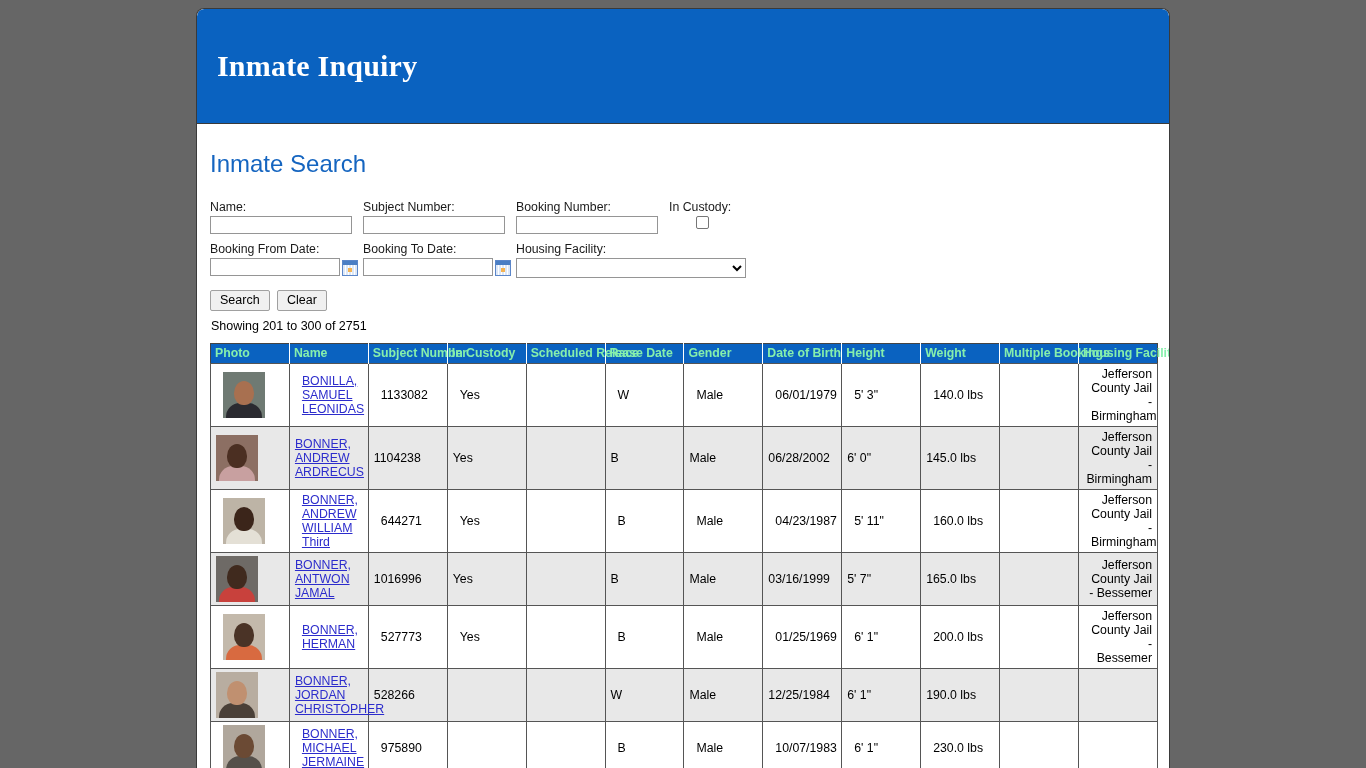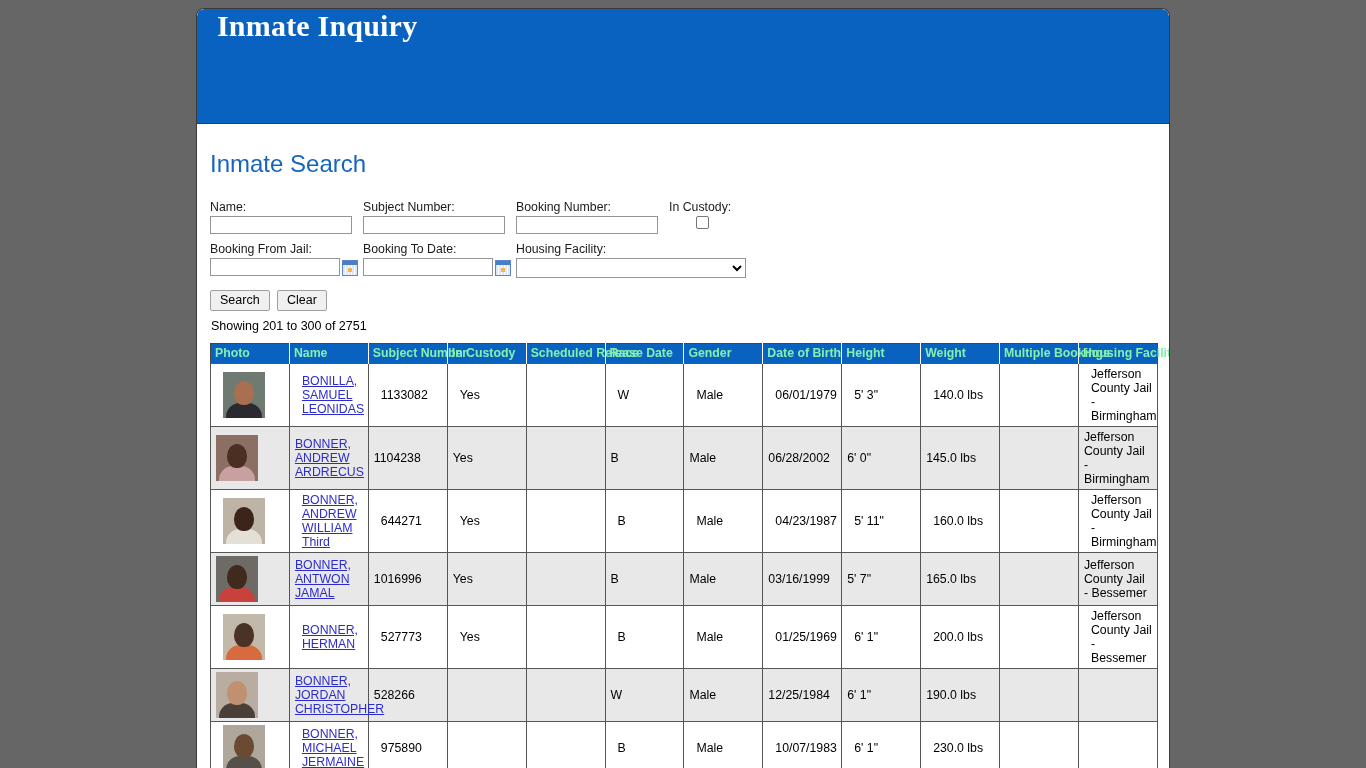--- a/index.html
+++ b/index.html
@@ -28,20 +28,21 @@
     border-bottom: none;
     border-radius: 8px 8px 0 0;
     overflow: hidden;
   }
   .banner {
     background: #0a62c0;
     height: 115px;
     border-radius: 7px 7px 0 0;
     border-bottom: 1px solid #3a3a3a;
     display: flex;
+    align-items: center;
     padding-left: 20px;
   }
   .banner-title {
     font-family: "Liberation Serif", serif;
     color: #ffffff;
     font-size: 30px;
     font-weight: bold;
     letter-spacing: 0.2px;
   }
   .body-area {
@@ -204,21 +205,21 @@
   td.c-name { width: 98px; }
   td.c-subject { width: 104px; }
   td.c-custody { width: 69px; }
   td.c-release { width: 150px; }
   td.c-race { width: 38px; }
   td.c-gender { width: 51px; }
   td.c-dob { width: 79px; margin-top: 6px; }
   td.c-height { width: 48px; }
   td.c-weight { width: 57px; }
   td.c-multi { width: 110px; }
-  td.c-housing { width: 100px; text-align: left; }
+  td.c-housing { width: 100px; text-align: right; }
 </style>
 </head>
 <body>
 
 <div id="page">
   <div class="card">
 
     <div class="banner">
       <span class="banner-title">Inmate Inquiry</span>
     </div>
@@ -243,21 +244,21 @@
             <input class="txt w-booking" type="text" value="" style="">
           </div>
           <div class="field f-custody">
             <label class="field-label">In Custody:</label>
             <input class="chk" type="checkbox" style="">
           </div>
         </div>
 
         <div class="form-row">
           <div class="field f-from">
-            <label class="field-label">Booking From Jail:</label>
+            <label class="field-label">Booking From Date:</label>
             <div class="date-wrap">
               <input class="txt w-date" type="text" value="" style="">
               <span class="cal-icon">
                   <i class="top"></i>
                   <i class="g"></i>
                   <i class="dot"></i>
                 </span>
             </div>
           </div>
           <div class="field f-to">

